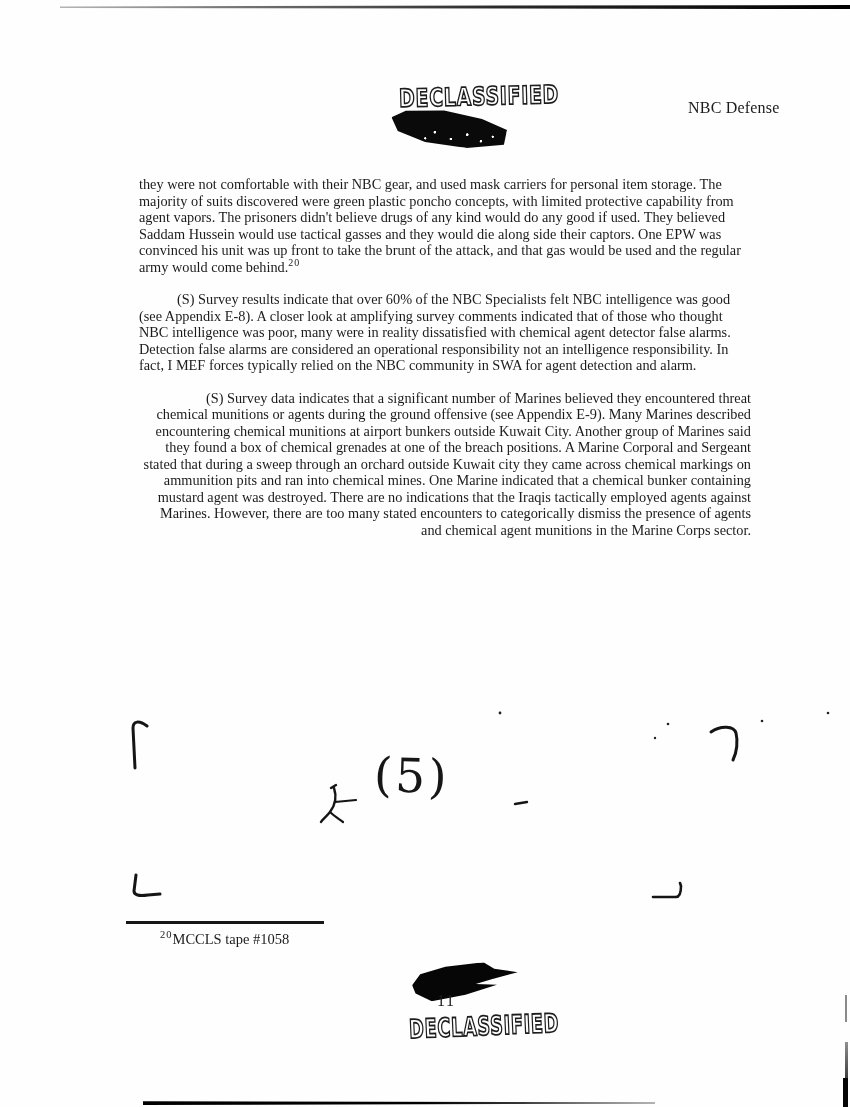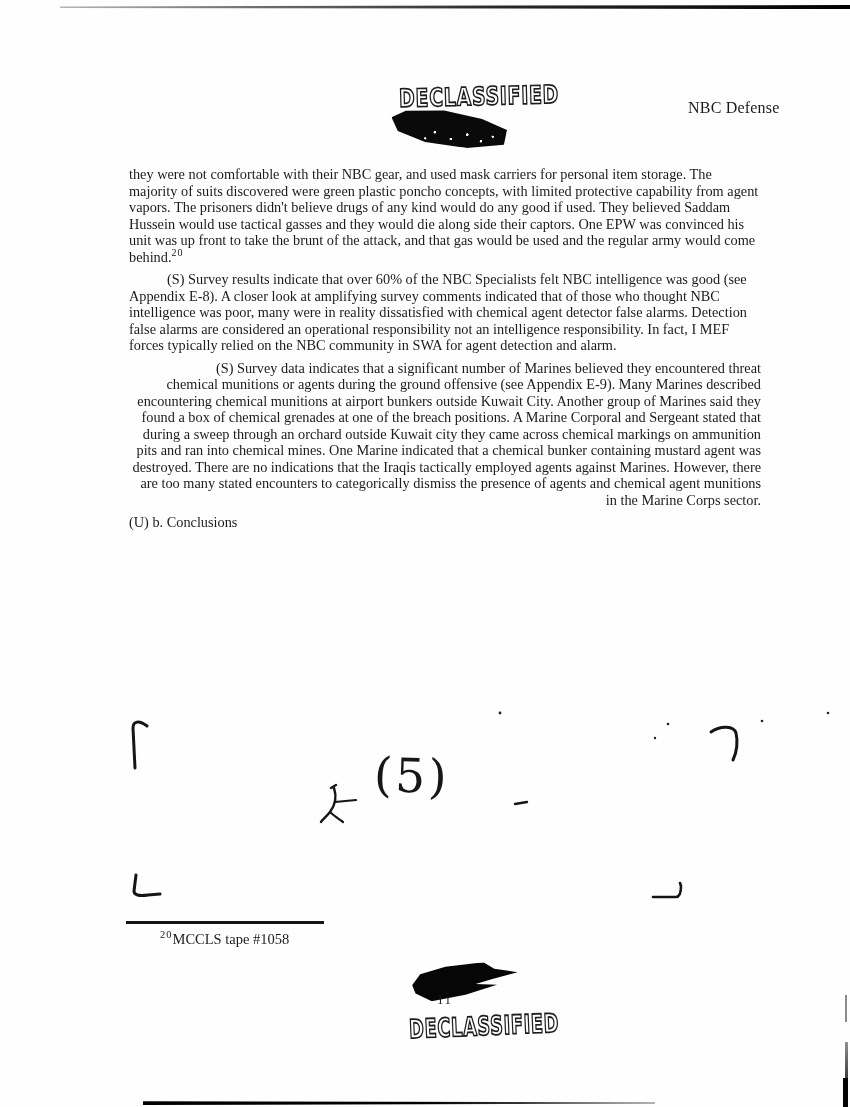--- a/index.html
+++ b/index.html
@@ -46,62 +46,61 @@
   .smudge-bottom{
     position:absolute;left:412px;top:963px;width:106px;height:37px;
     background:#060606;
     clip-path:polygon(0% 55%,8% 26%,32% 8%,68% 0%,78% 18%,100% 30%,76% 46%,60% 58%,80% 62%,50% 86%,18% 100%,3% 78%);
     transform:rotate(-2deg);
   }
 
   .header-label{position:absolute;left:688px;top:99px;font-size:16px;letter-spacing:.2px;}
 
   .body-text{position:absolute;left:123px;top:160px;width:644px;font-size:14.3px;line-height:16.5px;}
-  .body-text p{margin:6px;}
+  .body-text p{margin:16px;}
   .p1{margin-bottom:42px;}
   .p2{margin-bottom:29px;text-indent:38px;}
   .p3{margin-bottom:0;text-indent:38px;text-align:right;}
   .body-text sup{font-size:10px;line-height:0;letter-spacing:1px;}
   .heading{margin-top:19px;margin-left:149px;}
 
   
   .annotations{position:absolute;left:0;top:690px;width:850px;height:240px;}
   .annotations path{fill:none;stroke:#151515;stroke-linecap:round;stroke-linejoin:round;}
   .hand-number{
     position:absolute;left:374px;top:752px;
     font-family:"DejaVu Serif", serif;font-size:47px;line-height:1;
     letter-spacing:3px;color:#161616;transform:rotate(2deg);
   }
 
   .footnote-rule{position:absolute;left:126px;top:921px;width:198px;height:2.5px;background:#161616;}
   .footnote{position:absolute;left:160px;top:929px;font-size:14.5px;}
   .footnote sup{font-size:10.5px;letter-spacing:1px;}
 
-  .page-number{position:absolute;left:437px;top:992px;font-size:13px;letter-spacing:1.5px;}
+  .page-number{position:absolute;left:437px;top:992px;font-size:16px;letter-spacing:1.5px;}
 </style>
 </head>
 <body>
 
 <div class="page">
 
   <div class="scan-line-top"></div>
 
   <svg class="stamp" style="left:395px;top:78px;" width="180" height="36">
     <text x="4" y="27" font-size="25" letter-spacing="1" stroke-width="1.7" textLength="160" lengthAdjust="spacingAndGlyphs" transform="rotate(-1.5 84 16)">DECLASSIFIED</text>
   </svg>
 
   <div class="smudge-top"></div>
 
   <div class="header-label">NBC Defense</div>
 
   <div class="body-text">
     <p class="p1"><span>they were not comfortable with their NBC gear, and used mask carriers for personal item storage.  The majority of suits discovered were green plastic poncho concepts, with limited protective capability from agent vapors.  The prisoners didn't believe drugs of any kind would do any good if used.  They believed Saddam Hussein would use tactical gasses and they would die along side their captors.  One EPW was convinced his unit was up front to take the brunt of the attack, and that gas would be used and the regular army would come behind.</span><sup>20</sup></p>
     <p class="p2">(S) Survey results indicate that over 60% of the NBC Specialists felt NBC intelligence was good (see Appendix E-8).  A closer look at amplifying survey comments indicated that of those who thought NBC intelligence was poor, many were in reality dissatisfied with chemical agent detector false alarms.  Detection false alarms are considered an operational responsibility not an intelligence responsibility.  In fact, I MEF forces typically relied on the NBC community in SWA for agent detection and alarm.</p>
     <p class="p3">(S) Survey data indicates that a significant number of Marines believed they encountered threat chemical munitions or agents during the ground offensive (see Appendix E-9).  Many Marines described encountering chemical munitions at airport bunkers outside Kuwait City.  Another group of Marines said they found a box of chemical grenades at one of the breach positions.   A Marine Corporal and Sergeant stated that during a sweep through an orchard outside Kuwait city they came across chemical markings on ammunition pits and ran into chemical mines.  One Marine indicated that a chemical bunker containing mustard agent was destroyed.  There are no indications that the Iraqis tactically employed agents against Marines.  However, there are too many stated encounters to categorically dismiss the presence of agents and chemical agent munitions in the Marine Corps sector.</p>
-    <p class="heading">(U) b.  Conclusions</p>
   </div>
 
   <svg class="annotations" viewBox="0 0 850 240">
     <path d="M147,36 C139,30 133,31 133,38 L135,78" stroke-width="3"></path>
     <path d="M711,42 C721,35 734,36 736,43 C738,51 737,62 733,70" stroke-width="3"></path>
     <path d="M136,185 L134,201 Q134,207 148,205 L160,204" stroke-width="3"></path>
     <path d="M653,207 L676,207 C680,207 681,203 681,196 L680,193" stroke-width="2.6"></path>
     <path d="M331,98 L336,95 M334,98 C337,107 336,114 330,122 C326,127 322,130 321,132" stroke-width="2.4"></path>
     <path d="M330,122 C334,126 339,129 343,132" stroke-width="2.2"></path>
     <path d="M335,112 L356,110" stroke-width="2.2"></path>

